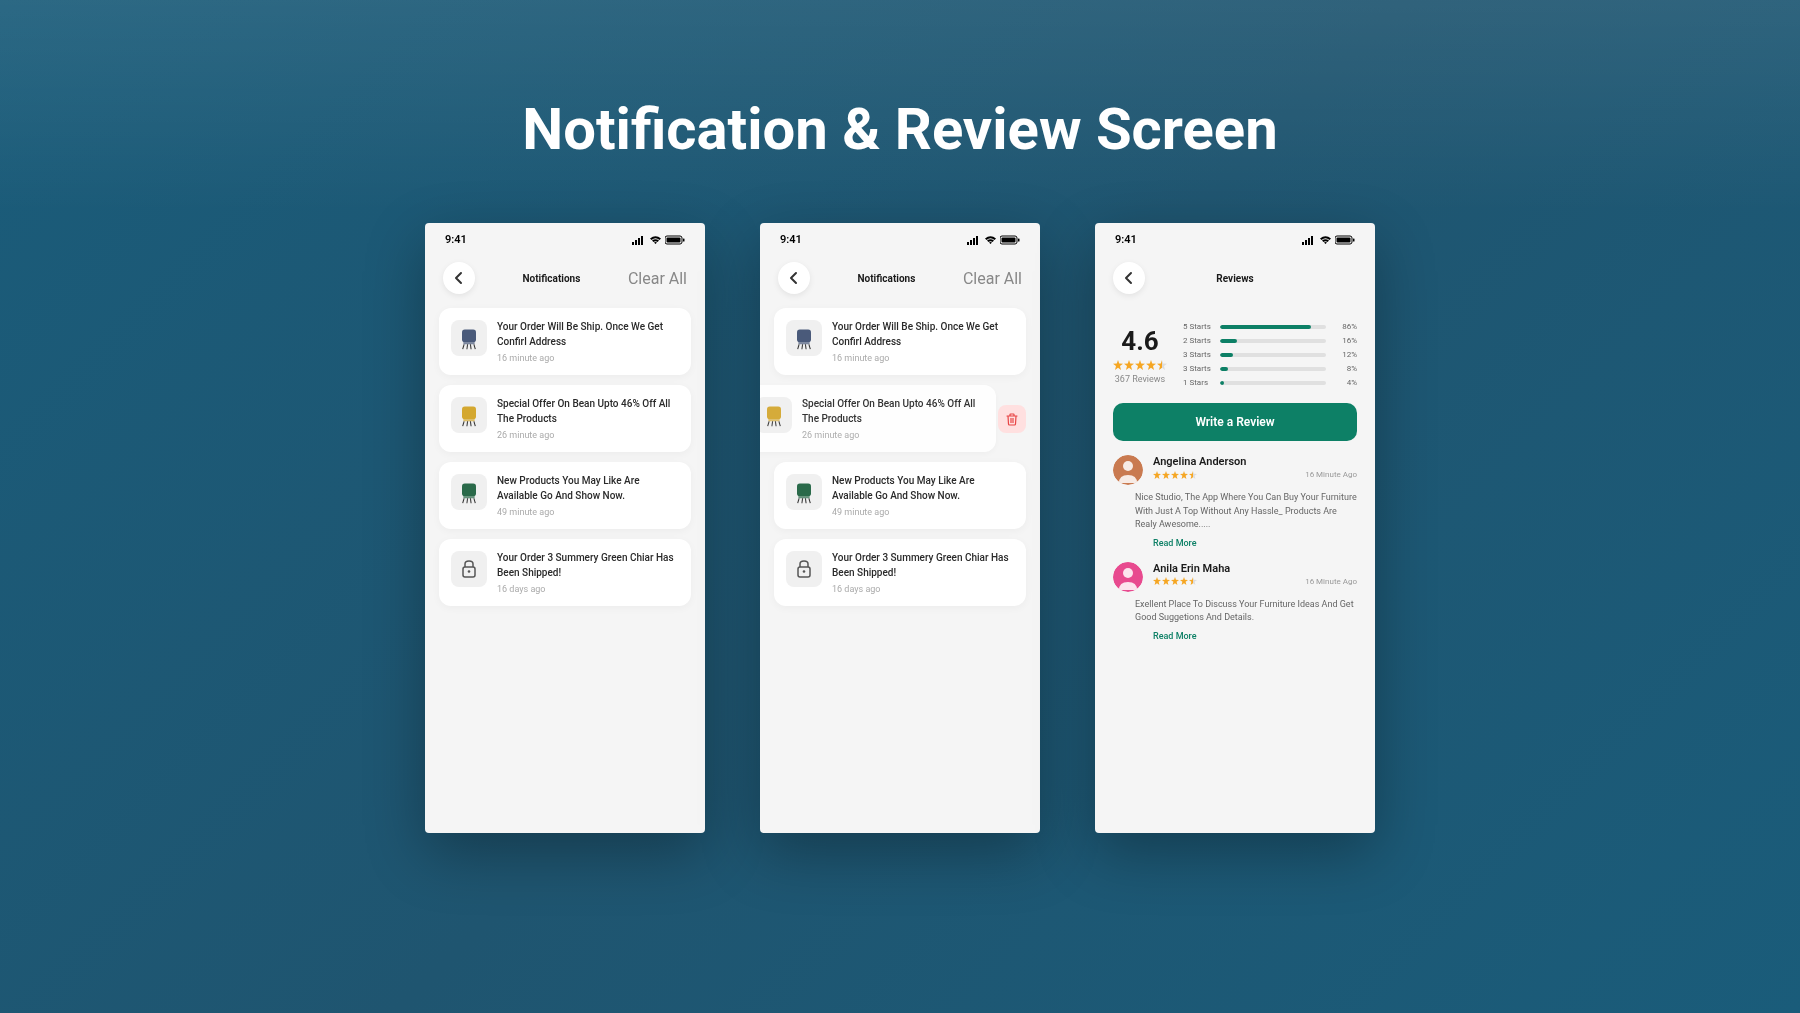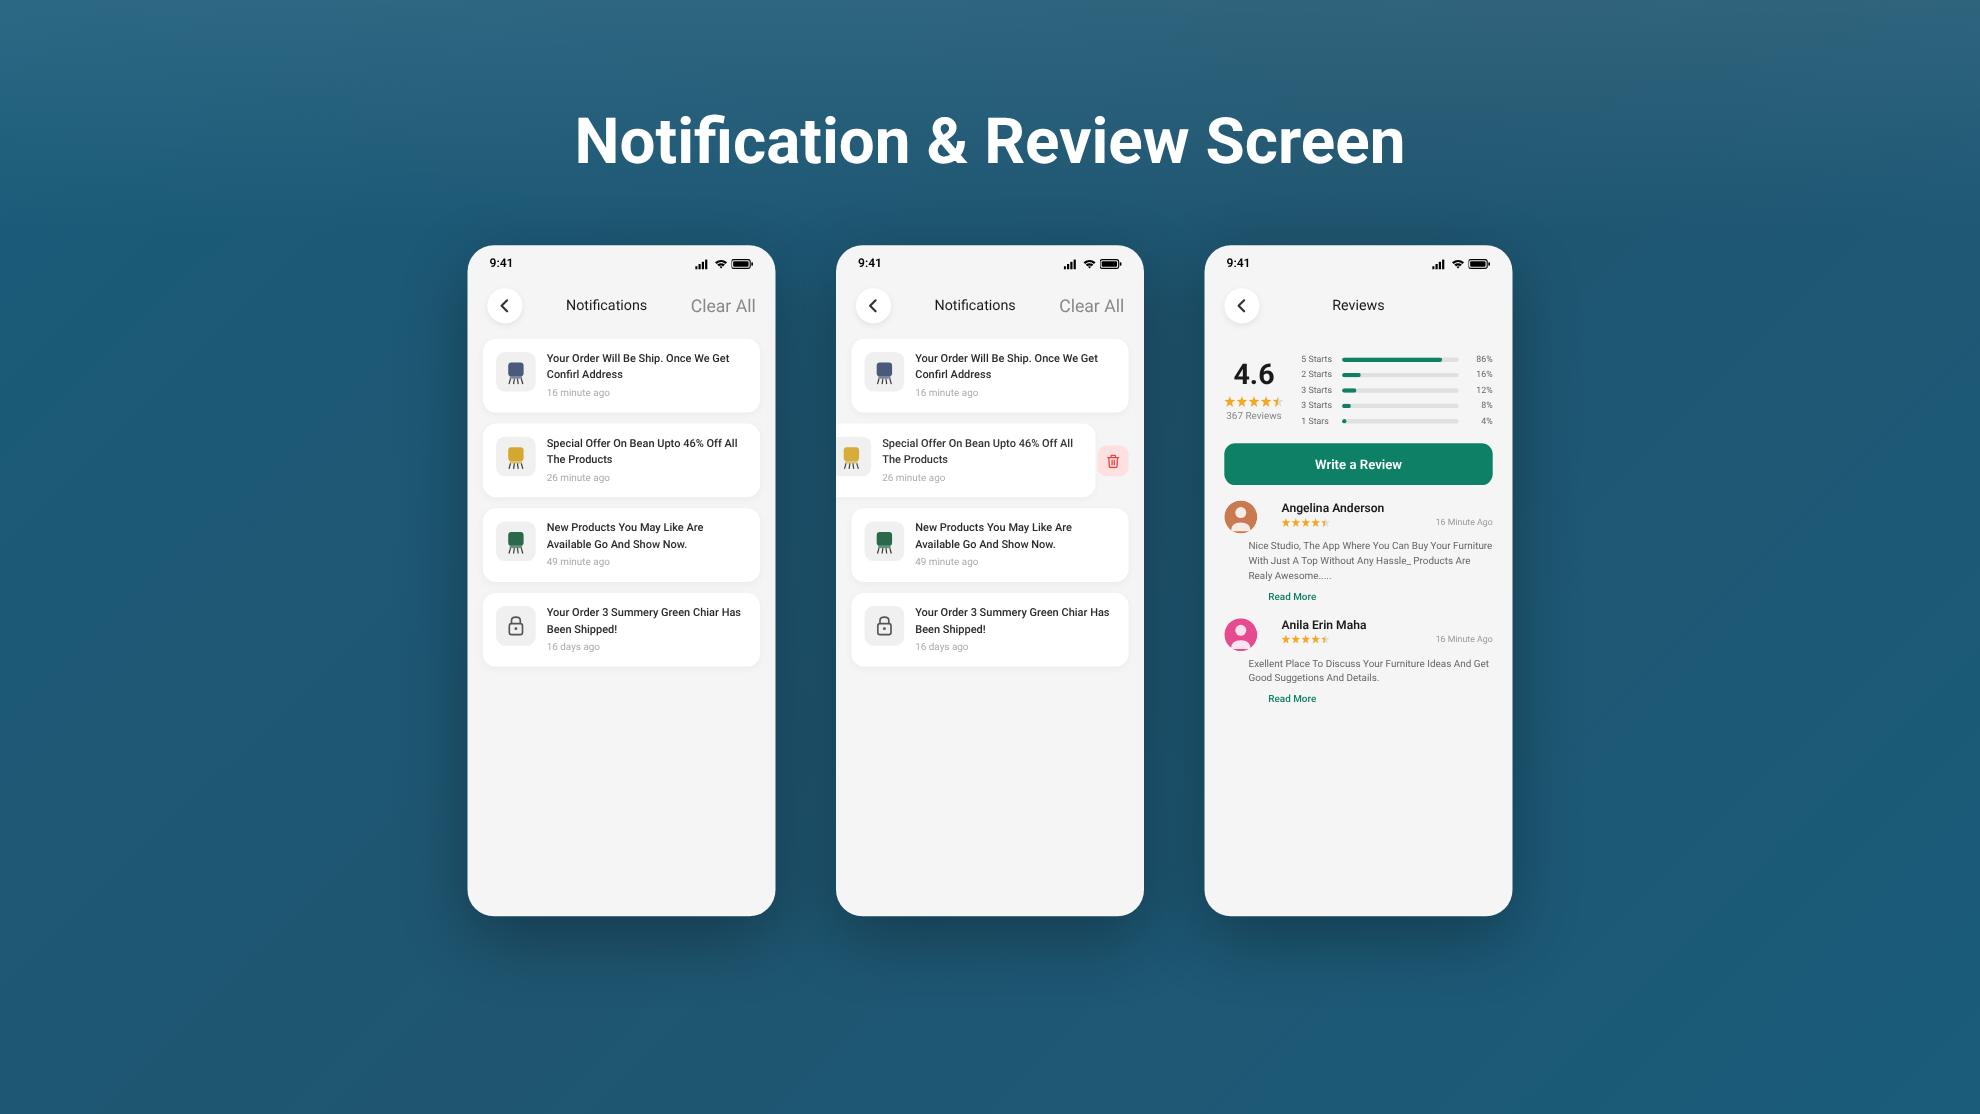--- a/index.html
+++ b/index.html
@@ -1,24 +1,24 @@
 <!DOCTYPE html>
 <html><head>
 <meta charset="utf-8">
 <style>
 *{margin:0;padding:0;box-sizing:border-box;font-family:-apple-system,BlinkMacSystemFont,'Segoe UI',Roboto,sans-serif}
 body{background:linear-gradient(135deg,#1a5c7a 0%,#1f5570 50%,#1a5c7a 100%);width:1800px;height:1013px;overflow:hidden}
 .page-title{text-align:center;color:#fff;font-size:58px;font-weight:700;padding-top:95px;padding-bottom:50px;background:linear-gradient(180deg,rgba(255,255,255,0.08) 0%,rgba(255,255,255,0) 100%)}
 .phones-container{display:flex;justify-content:center;gap:55px;padding-top:10px}
-.phone{width:280px;height:610px;background:#f5f5f5;border-radius:24px;box-shadow:0 20px 60px rgba(0,0,0,0.3);overflow:hidden;position:relative}
+.phone{width:280px;height:610px;background:#f5f5f5;border-radius:4px;box-shadow:0 20px 60px rgba(0,0,0,0.3);overflow:hidden;position:relative}
 .status-bar{display:flex;justify-content:space-between;align-items:center;padding:10px 20px 6px;font-size:11px;font-weight:600;color:#000}
 .status-icons{display:flex;gap:3px;align-items:center}
 .header{display:flex;align-items:center;justify-content:space-between;padding:10px 18px 14px}
 .back-btn{width:32px;height:32px;border-radius:50%;background:#fff;display:flex;align-items:center;justify-content:center;box-shadow:0 2px 6px rgba(0,0,0,0.08);cursor:pointer}
-.header-title{font-size:13px;font-weight:400;color:#1a1a1a;flex:1;text-align:center}
+.header-title{font-size:10px;font-weight:700;color:#1a1a1a;flex:1;text-align:center}
 .clear-all{font-size:16px;color:#888;cursor:pointer}
 .notif-list{padding:0 14px;display:flex;flex-direction:column;gap:10px}
 .notif-card{background:#fff;border-radius:12px;padding:12px;display:flex;gap:10px;align-items:flex-start;box-shadow:0 2px 8px rgba(0,0,0,0.04)}
 .notif-icon{width:36px;height:36px;border-radius:8px;background:#f0f0f0;display:flex;align-items:center;justify-content:center;flex-shrink:0}
 .notif-content{flex:1}
 .notif-title{font-size:10px;font-weight:500;color:#2a2a2a;line-height:1.45;margin-bottom:4px}
 .notif-time{font-size:9px;color:#aaa}
 .swipe-wrapper{position:relative;display:flex;align-items:center}
 .swipe-wrapper .notif-card{transform:translateX(-30px);flex:1;opacity:0.95}
 .delete-btn{width:28px;height:28px;border-radius:8px;background:#ffe0e0;display:flex;align-items:center;justify-content:center;position:absolute;right:0;cursor:pointer}
@@ -29,21 +29,21 @@
 .rating-count{font-size:9px;color:#888}
 .rating-bars{flex:1;display:flex;flex-direction:column;gap:5px;justify-content:center}
 .rating-bar-row{display:flex;align-items:center;gap:5px;font-size:8px;color:#666}
 .rating-bar-label{width:32px}
 .rating-bar-track{flex:1;height:4px;background:#e0e0e0;border-radius:2px;overflow:hidden}
 .rating-bar-fill{height:100%;background:#0d8066;border-radius:2px}
 .rating-bar-pct{width:26px;text-align:right}
 .write-review-btn{margin:6px 18px 14px;background:#0d8066;color:#fff;text-align:center;padding:12px;border-radius:10px;font-size:12px;font-weight:600;cursor:pointer}
 .review-list{padding:0 18px;display:flex;flex-direction:column;gap:14px}
 .review-item{display:flex;flex-direction:column;gap:6px}
-.review-header{display:flex;gap:22px;align-items:flex-start}
+.review-header{display:flex;gap:10px;align-items:flex-start}
 .avatar{width:30px;height:30px;border-radius:50%;flex-shrink:0}
 .review-meta{flex:1}
 .reviewer-name{font-size:11px;font-weight:600;color:#1a1a1a}
 .review-stars-row{display:flex;justify-content:space-between;align-items:center;margin-top:2px}
 .review-stars{display:flex;gap:1px}
 .review-time{font-size:8px;color:#999}
 .review-text{font-size:9px;color:#666;line-height:1.5;margin-left:22px}
 .read-more{font-size:9px;color:#0d8066;font-weight:500;margin-left:40px;cursor:pointer}
 .comment-bar{position:absolute;bottom:14px;left:14px;right:14px;background:#fff;border-radius:12px;padding:10px 10px 10px 14px;display:flex;align-items:center;box-shadow:0 2px 10px rgba(0,0,0,0.06)}
 .comment-input{flex:1;border:none;outline:none;font-size:11px;color:#999;background:transparent}

